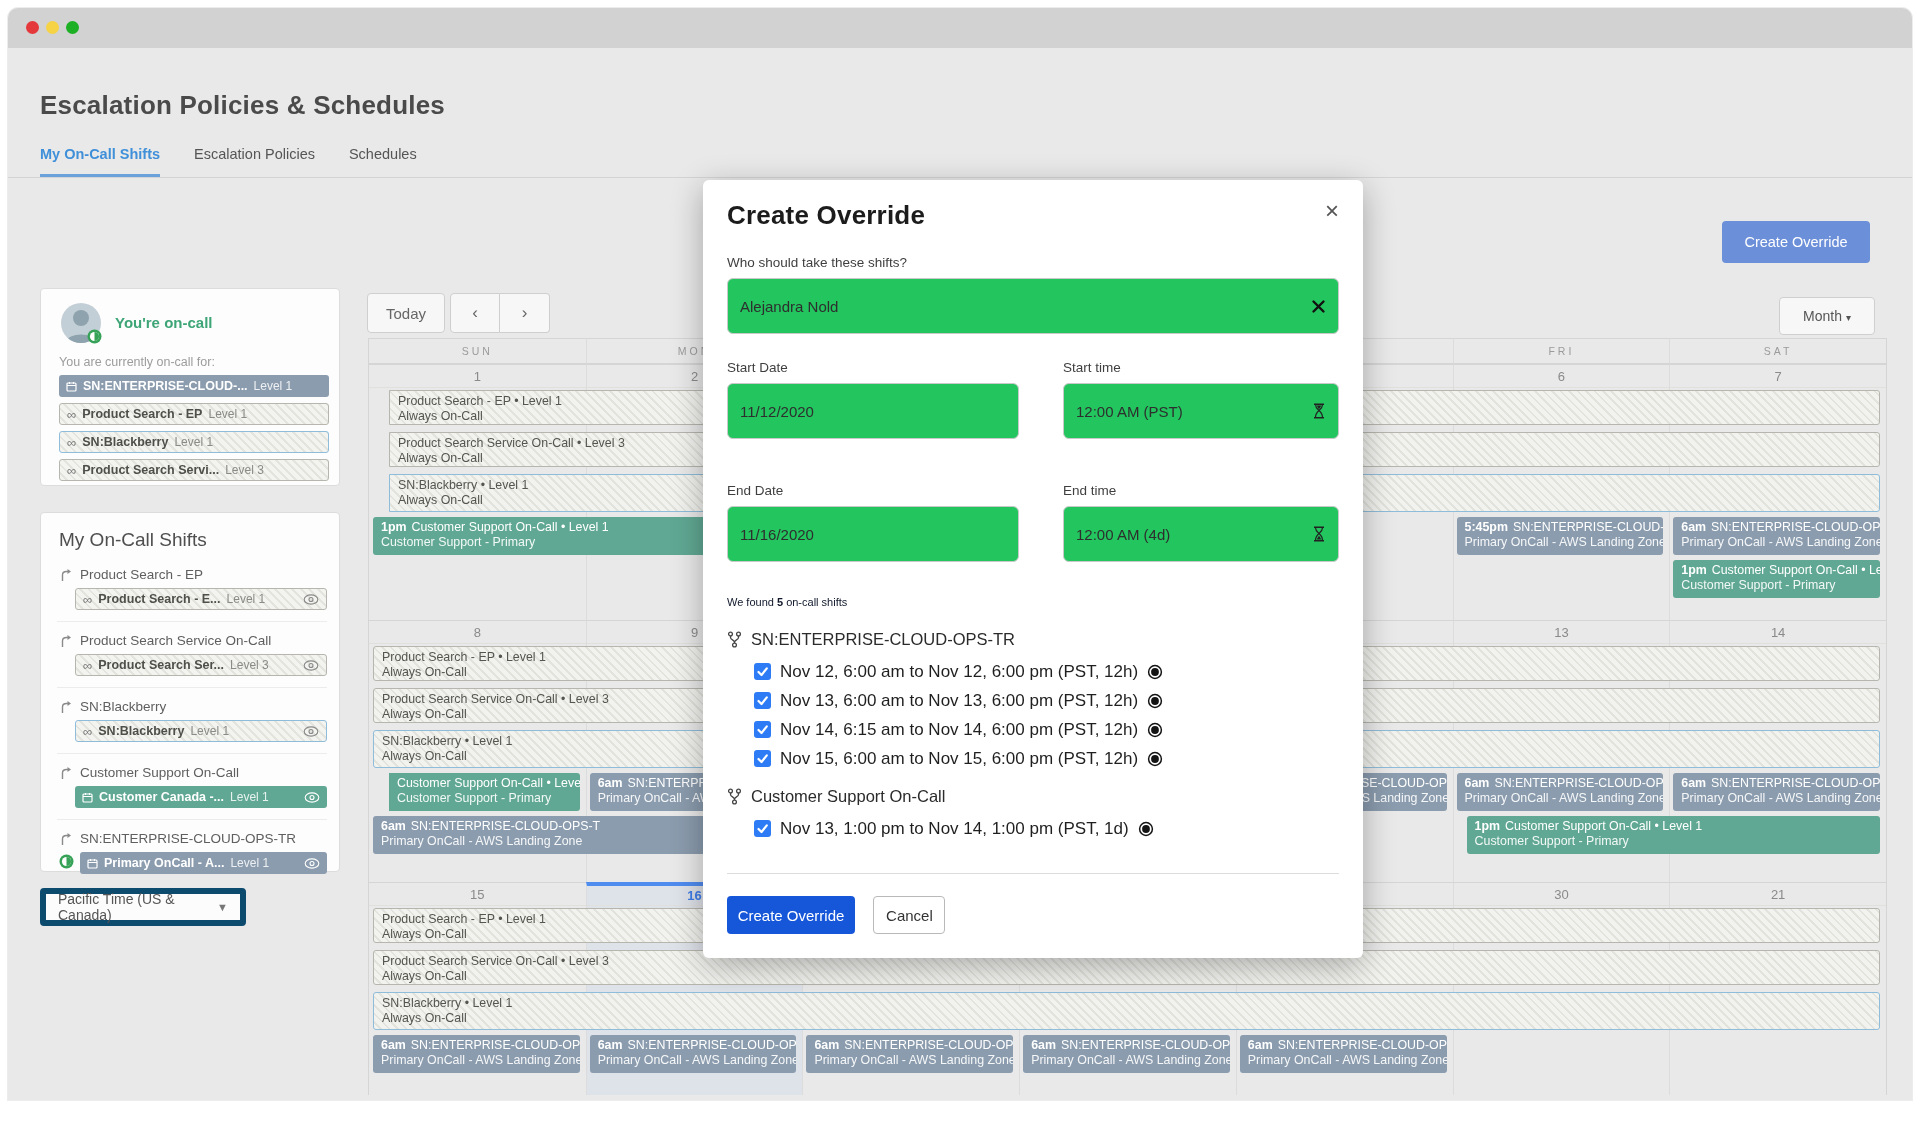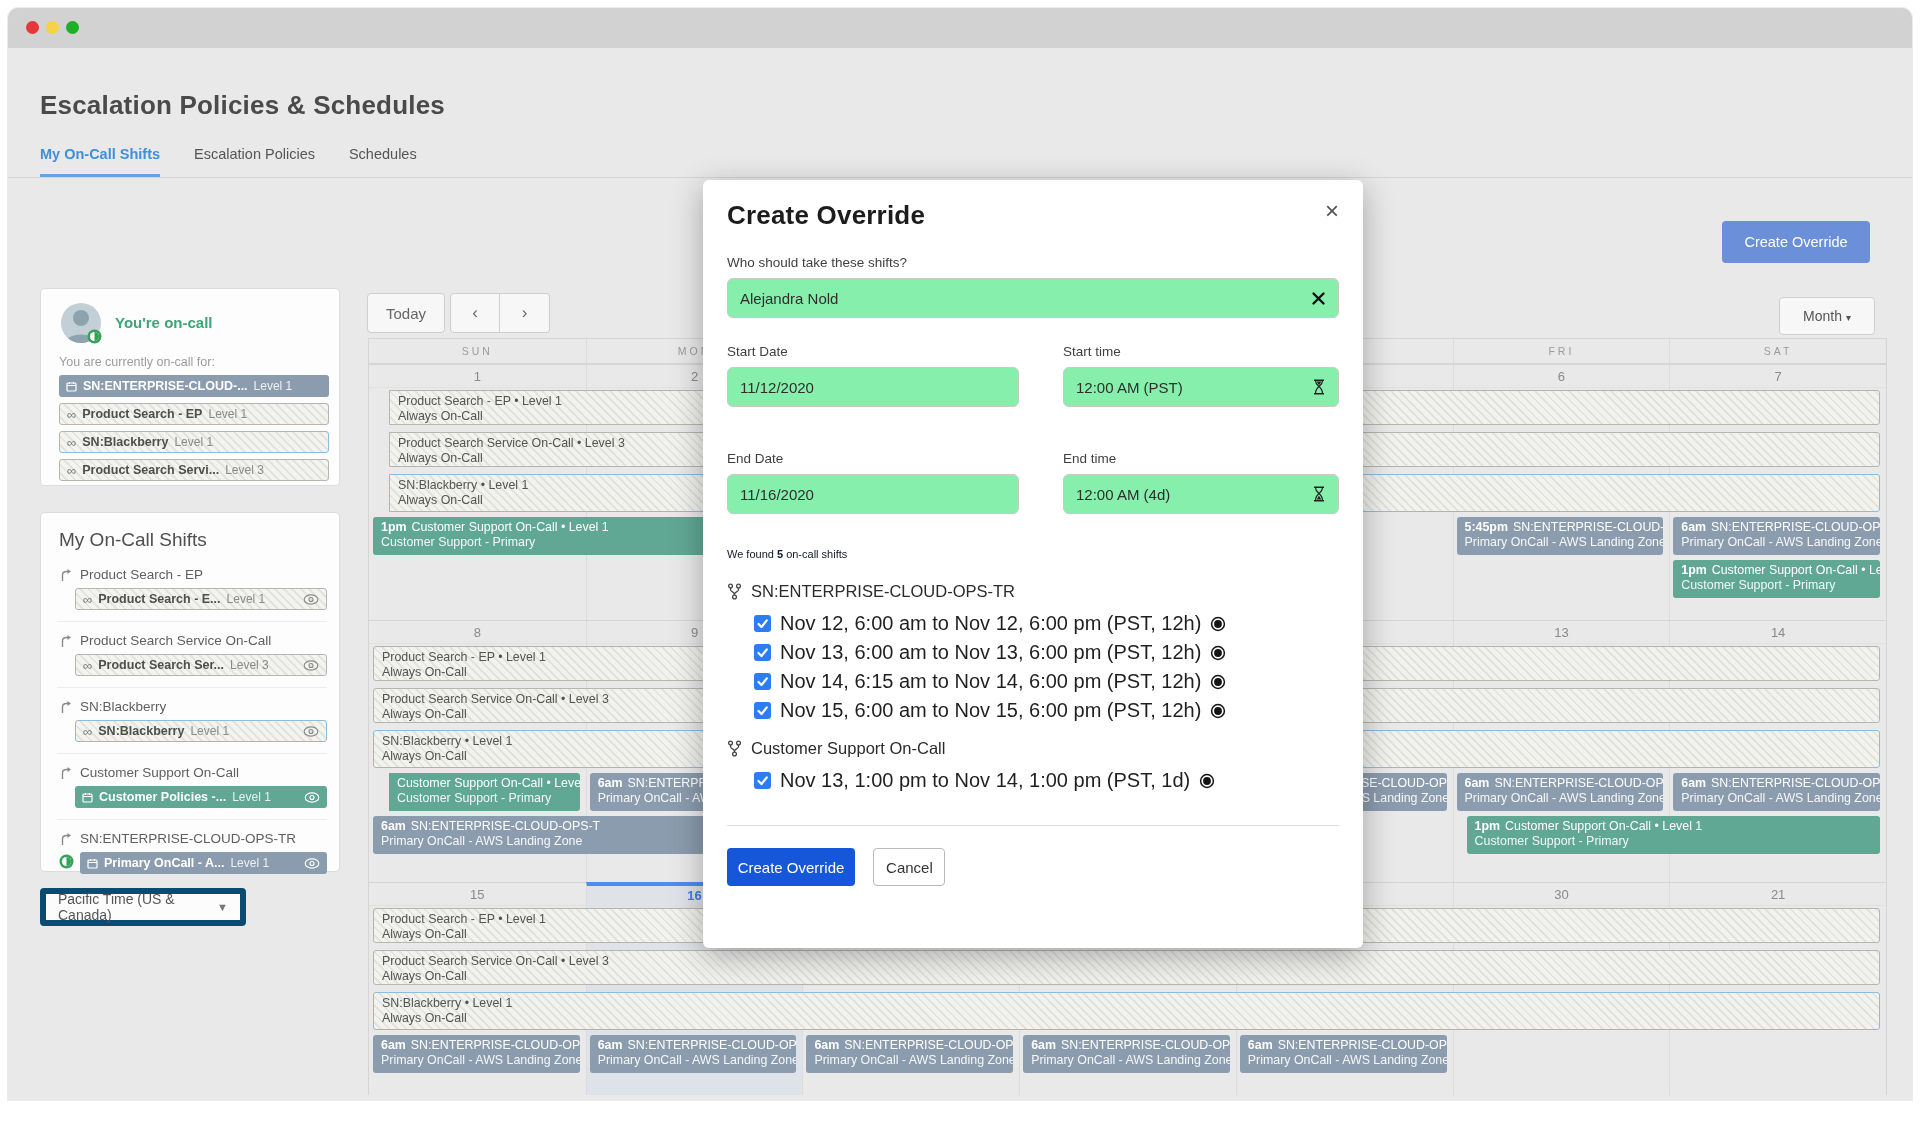--- a/index.html
+++ b/index.html
@@ -82,30 +82,30 @@
   .ev.striped-blue { border-color:var(--striped_border_blue); }
   .ev .arrow { position:absolute; width:0; height:0; }
   .ev.has-arrow { border-top-left-radius:0; border-bottom-left-radius:0; }
   
   .modal { position:absolute; left:695px; top:172px; width:660px; min-height:768px; background:#fff;
     border-radius:6px; box-shadow:0 8px 32px rgba(0,0,0,.30); padding:20px 24px 24px; z-index:10; }
   .modal-head { display:flex; align-items:flex-start; margin-bottom:24px; }
   .modal-head h3 { font-size:26px; color:#1c1c1c; letter-spacing:.2px; }
   .modal-close { margin-left:auto; font-size:24px; color:#555; cursor:pointer; line-height:22px; }
   .field-label { font-size:13.5px; color:#3f3f3f; margin-bottom:8px; }
-  .inputbox { height:40px; border:1px solid #c9c9c9; border-radius:6px; display:flex; align-items:center;
-    padding:0 12px; background:#86efac; }
+  .inputbox { height:56px; border:1px solid #c9c9c9; border-radius:6px; display:flex; align-items:center;
+    padding:0 12px; background:#22c55e; }
   .inputbox input { border:none; outline:none; flex:1; font-size:15px; color:#2e2e2e; font-family:inherit;
     background:transparent; }
   .assignee { margin-bottom:26px; }
   .dates { display:grid; grid-template-columns:292px 1fr; column-gap:46px; row-gap:22px; margin-bottom:34px;gap:44px; }
   .found { font-size:11px; color:#0f172a; margin-bottom:22px; }
   .found b { font-weight:bold; }
   .group-head { display:flex; align-items:center; gap:9px; font-size:16.5px; color:#2b2b2b; margin:14px 0 8px; }
-  .shift-row { display:flex; align-items:center; gap:9px; padding-left:27px; font-size:20px; color:#1f1f1f;
+  .shift-row { display:flex; align-items:center; gap:9px; padding-left:27px; font-size:17px; color:#1f1f1f;
     height:29px; }
   .cbx { width:17px; height:17px; border-radius:3px; background:var(--checkbox_blue); display:flex;
     align-items:center; justify-content:center; flex:none; cursor:pointer; }
   .modal hr { border:none; border-top:1px solid #dcdcdc; margin:30px 0 22px; }
   .btn-primary { width:128px; height:38px; background:var(--button_blue_primary); color:#fff; border:none;
     border-radius:4px; font-size:15px; font-family:inherit; cursor:pointer; }
   .btn-cancel { width:72px; height:38px; background:#fff; border:1px solid #b9b9b9; border-radius:4px;
     font-size:15px; color:#333; font-family:inherit; cursor:pointer; margin-left:14px; }
 </style>
 </head>
@@ -249,21 +249,21 @@
             </svg>
             <span>Customer Support On-Call</span>
           </div>
           <div class="badge-row">
             <div class="badge green">
               <svg width="11" height="11" viewBox="0 0 11 11">
                 <rect x="1" y="2" width="9" height="8" rx="1" fill="none" stroke="#fff" stroke-width="1.2"></rect>
                 <path d="M1 4.5 H10" stroke="#fff" stroke-width="1.2"></path>
                 <path d="M3.5 1 v2 M7.5 1 v2" stroke="#fff" stroke-width="1.2"></path>
               </svg>
-              <b>Customer Policies -...</b>
+              <b>Customer Canada -...</b>
               <span class="lvl">Level 1</span>
               <span class="eye">
                 <svg width="16" height="11" viewBox="0 0 16 11">
                   <ellipse cx="8" cy="5.5" rx="6.8" ry="4.6" fill="none" stroke="#fff" stroke-width="1.1"></ellipse>
                   <circle cx="8" cy="5.5" r="2" fill="none" stroke="#fff" stroke-width="1.1"></circle>
                 </svg>
               </span>
             </div>
           </div>
           <hr>

